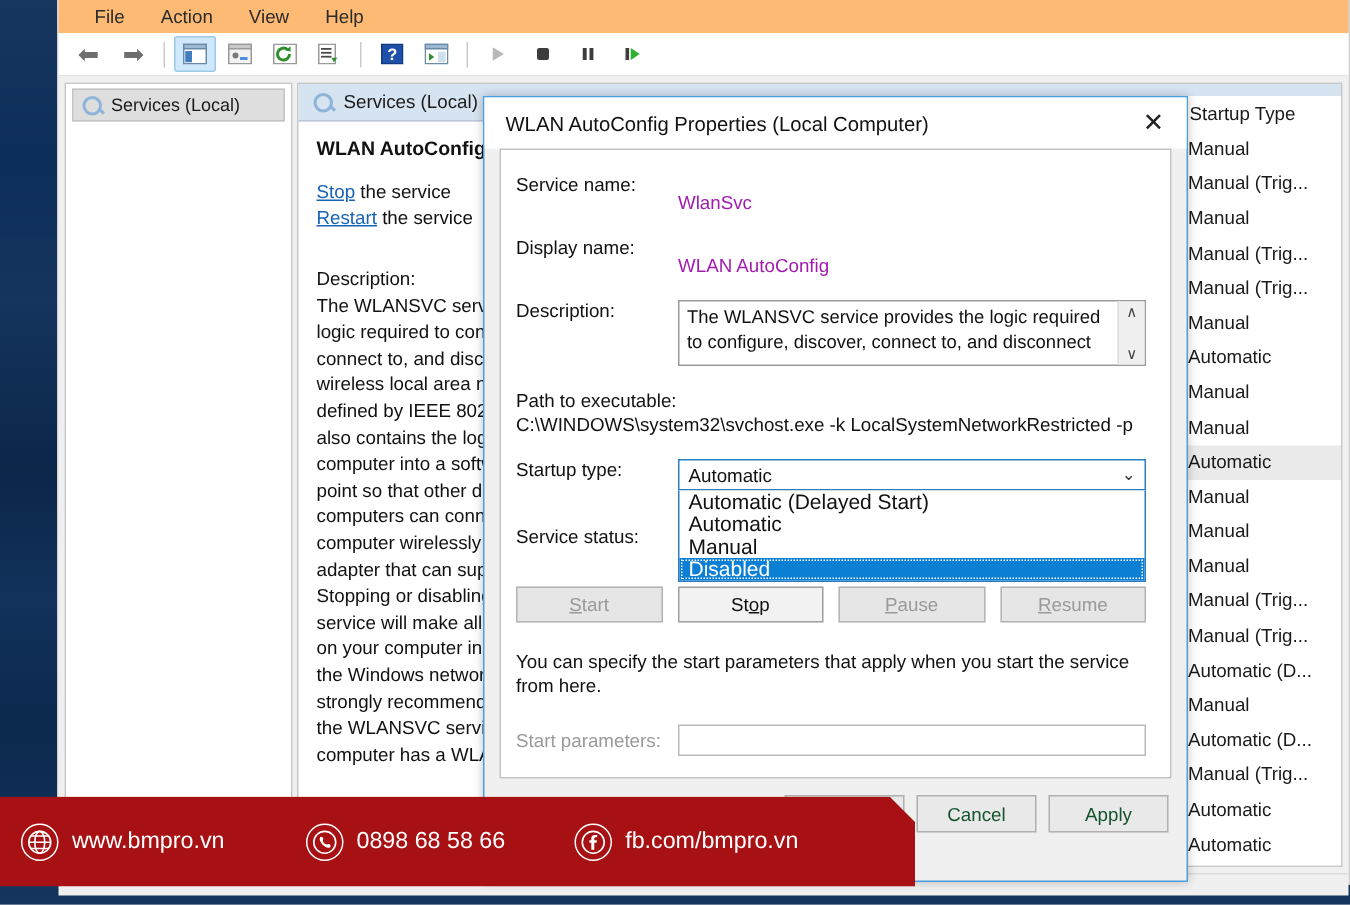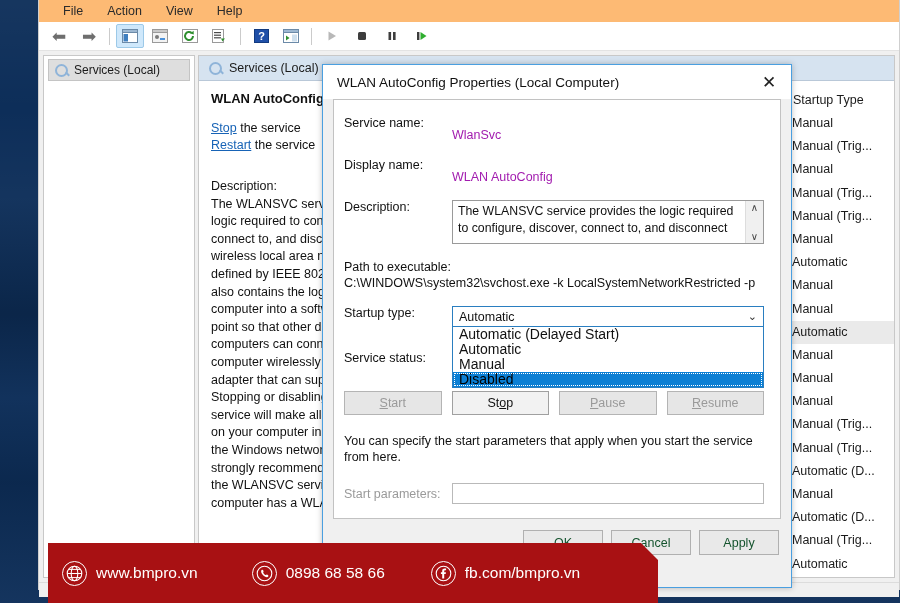--- a/index.html
+++ b/index.html
@@ -76,21 +76,21 @@
   .lnkline a{color:#1763b6;text-decoration:underline;}
   .desc-block{margin-top:24px;font-size:12.5px;color:#111;line-height:17.6px;}
   .desc-block .hd{margin-bottom:0px;}
   .desc-clip{width:132px;overflow:hidden;white-space:nowrap;}
 
   
   .vsplit{position:absolute;left:134px;top:26px;bottom:0;width:5px;background:#f0f0f0;border-left:1px solid #d3d3d3;border-right:1px solid #d3d3d3;}
 
   
   .col-startup{
-    position:absolute;right:0;top:32px;bottom:0;width:118px;background:#ffffff;
+    position:absolute;right:0;top:8px;bottom:0;width:118px;background:#ffffff;
     padding-left:10px;box-sizing:border-box;
   }
   .col-head{font-size:12.5px;color:#1a1a1a;height:24px;line-height:24px;border-left:1px solid #dcdcdc;padding-left:6px;}
   .col-cell{font-size:12.5px;color:#1a1a1a;height:23.2px;line-height:23.2px;white-space:nowrap;padding-left:6px;}
   .col-cell.hl{background:#eaeaea;}
 
   
   .hscroll{height:14px;background:#f0f0f0;border-top:1px solid #dcdcdc;}
 
   
@@ -142,21 +142,21 @@
     border:1px solid #2a7ec0;height:21px;box-sizing:border-box;background:#fff;
     display:flex;align-items:center;padding:0 6px;font-size:12.5px;color:#111;
   }
   .combo .cv{flex:1;}
   .combo .chev{font-size:11px;color:#333;}
   .combo-list{
     position:absolute;left:0;right:0;top:21px;background:#fff;
     border:1px solid #2a7ec0;border-top:none;z-index:30;
   }
   .opt{height:15px;line-height:15px;padding:0 6px;font-size:14px;color:#111;}
-  .opt.sel{background:#0b7fd4;color:#000000;outline:1px dotted #fff;outline-offset:-2px;}
+  .opt.sel{background:#0b7fd4;color:#ffffff;outline:1px dotted #fff;outline-offset:-2px;}
 
   .statusrow{display:flex;margin-top:24px;margin-bottom:14px;}
   .btnrow{display:flex;gap:10px;margin-bottom:18px;}
   .btn{
     flex:1;height:22px;border:1px solid #b4b4b4;background:#e6e6e6;
     font-size:12.5px;color:#9a9a9a;display:flex;align-items:center;justify-content:center;
   }
   .btn.enabled{background:#f2f2f2;border-color:#a0a0a0;color:#111;}
   .btn .u{text-decoration:underline;}
 
@@ -168,24 +168,23 @@
   .dlg-footer{
     display:flex;justify-content:flex-end;gap:8px;padding:11px 12px 0 12px;
   }
   .fbtn{
     width:78px;height:23px;border:1px solid #b0b0b0;background:#e9e9e9;
     font-size:12.5px;color:#14532d;display:flex;align-items:center;justify-content:center;
   }
 
   
   #banner{
-    position:absolute;left:0;bottom:0;width:610px;height:60px;
+    position:absolute;left:0;bottom:0;width:610px;height:72px;
     background:#a81113;z-index:60;
     clip-path:polygon(0 0, 593px 0, 610px 17px, 610px 60px, 0 60px);
-    margin-left:48px;
   }
   #banner .inner{
     display:flex;align-items:center;height:60px;padding-left:14px;gap:0;
     color:#fff;font-size:15.5px;
   }
   .bitem{display:flex;align-items:center;gap:9px;}
   .bicon{
     width:23px;height:23px;border-radius:50%;border:1.6px solid #fff;
     display:flex;align-items:center;justify-content:center;font-size:13px;
     font-family:"DejaVu Sans",sans-serif;line-height:1;

